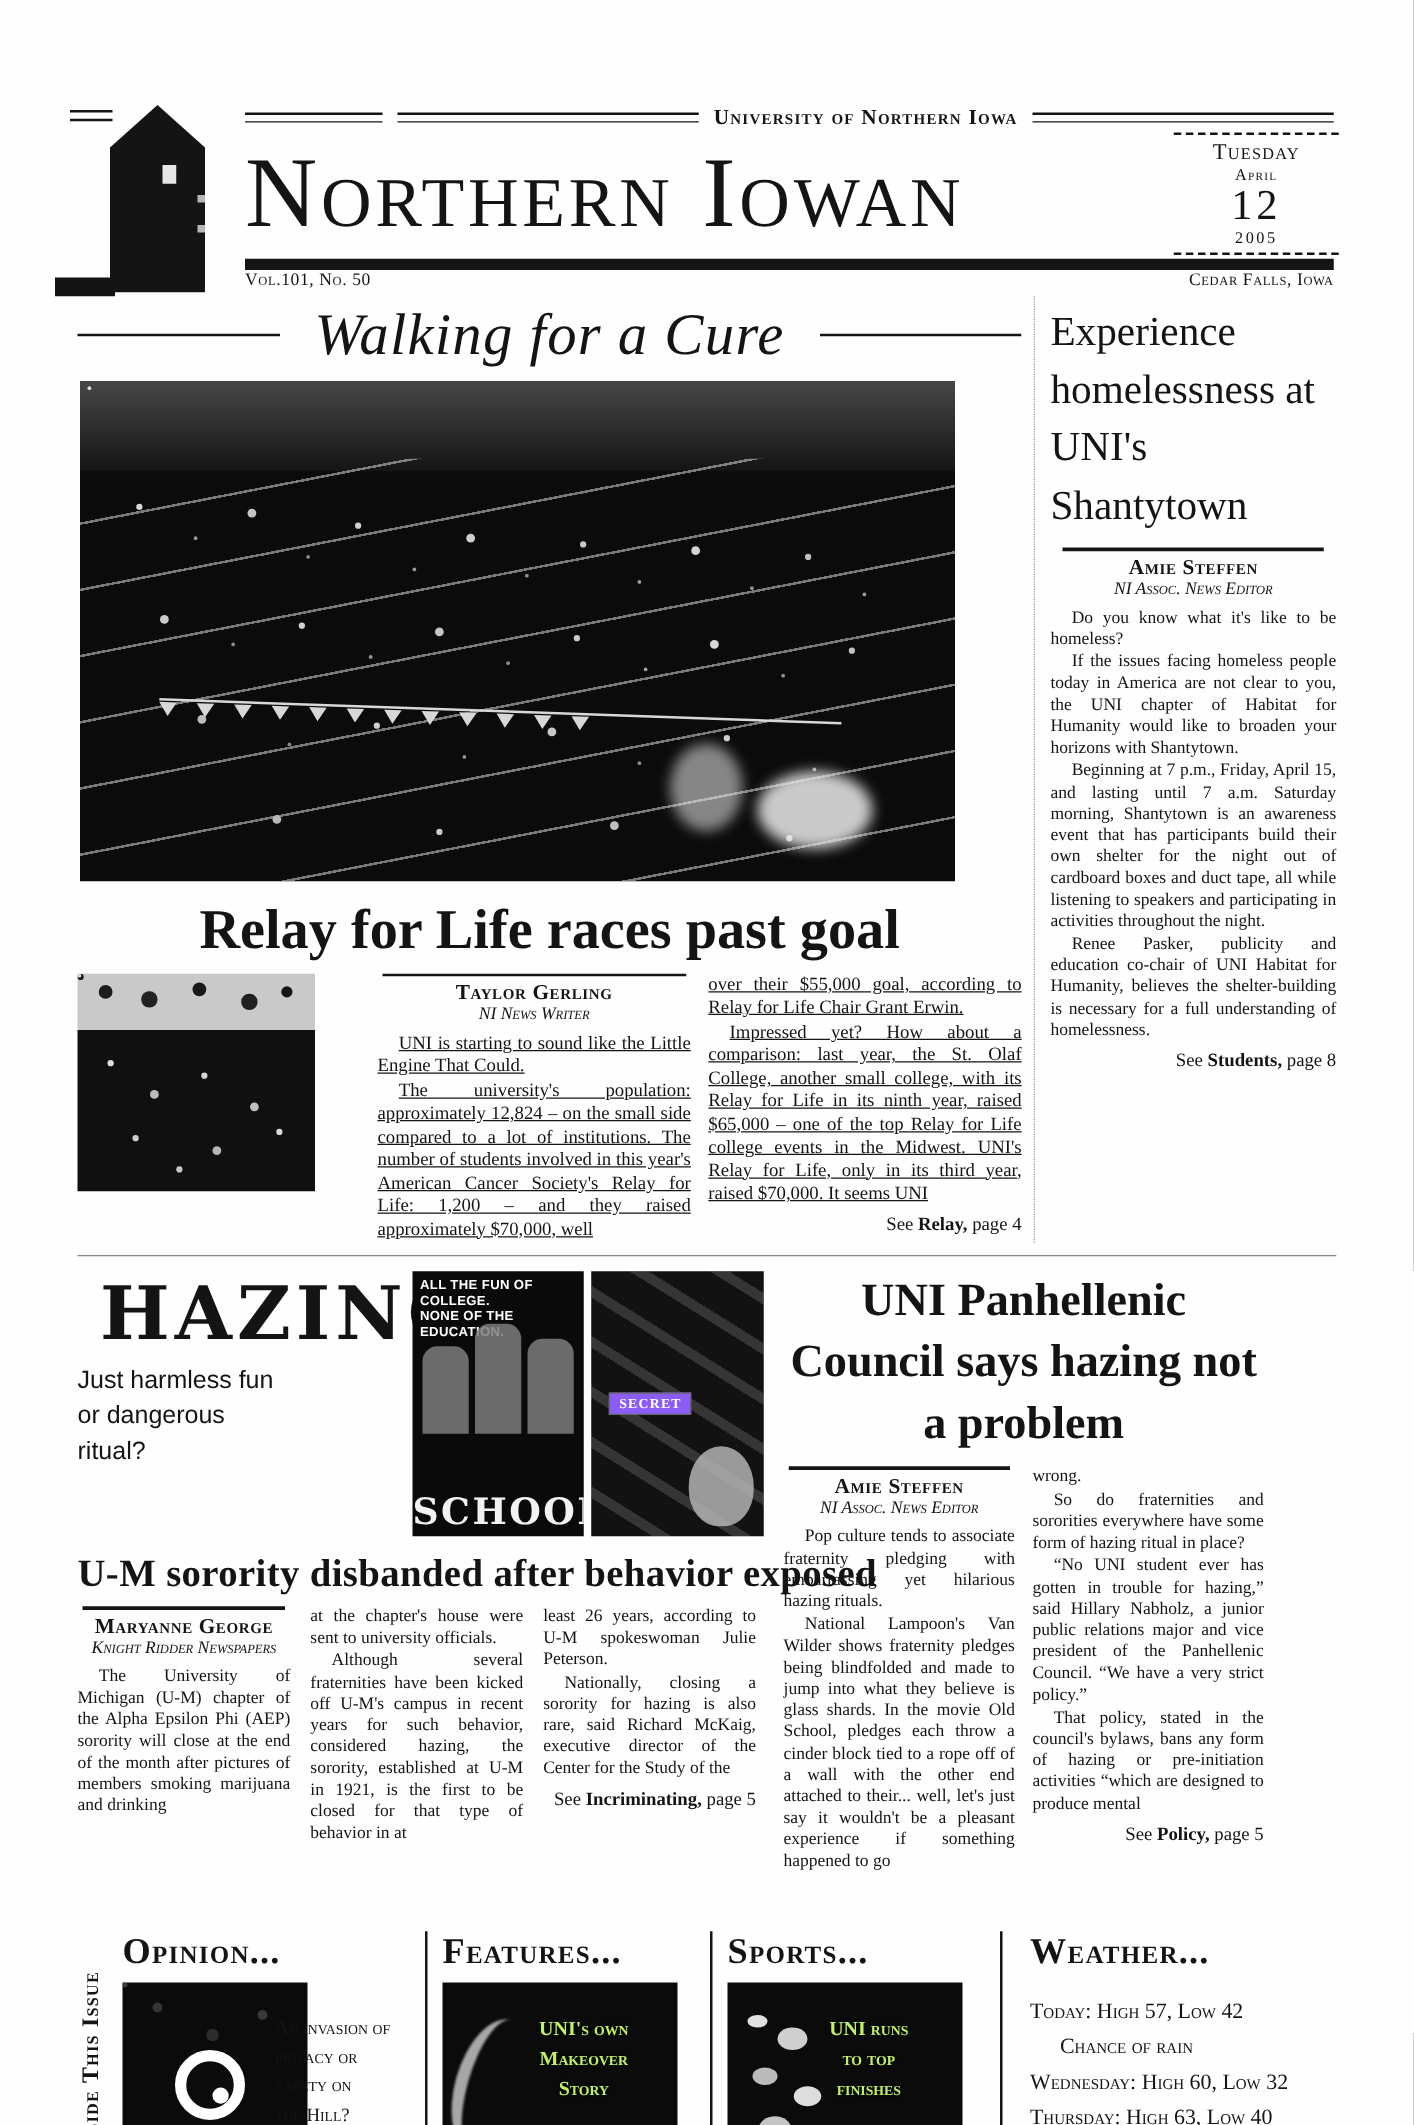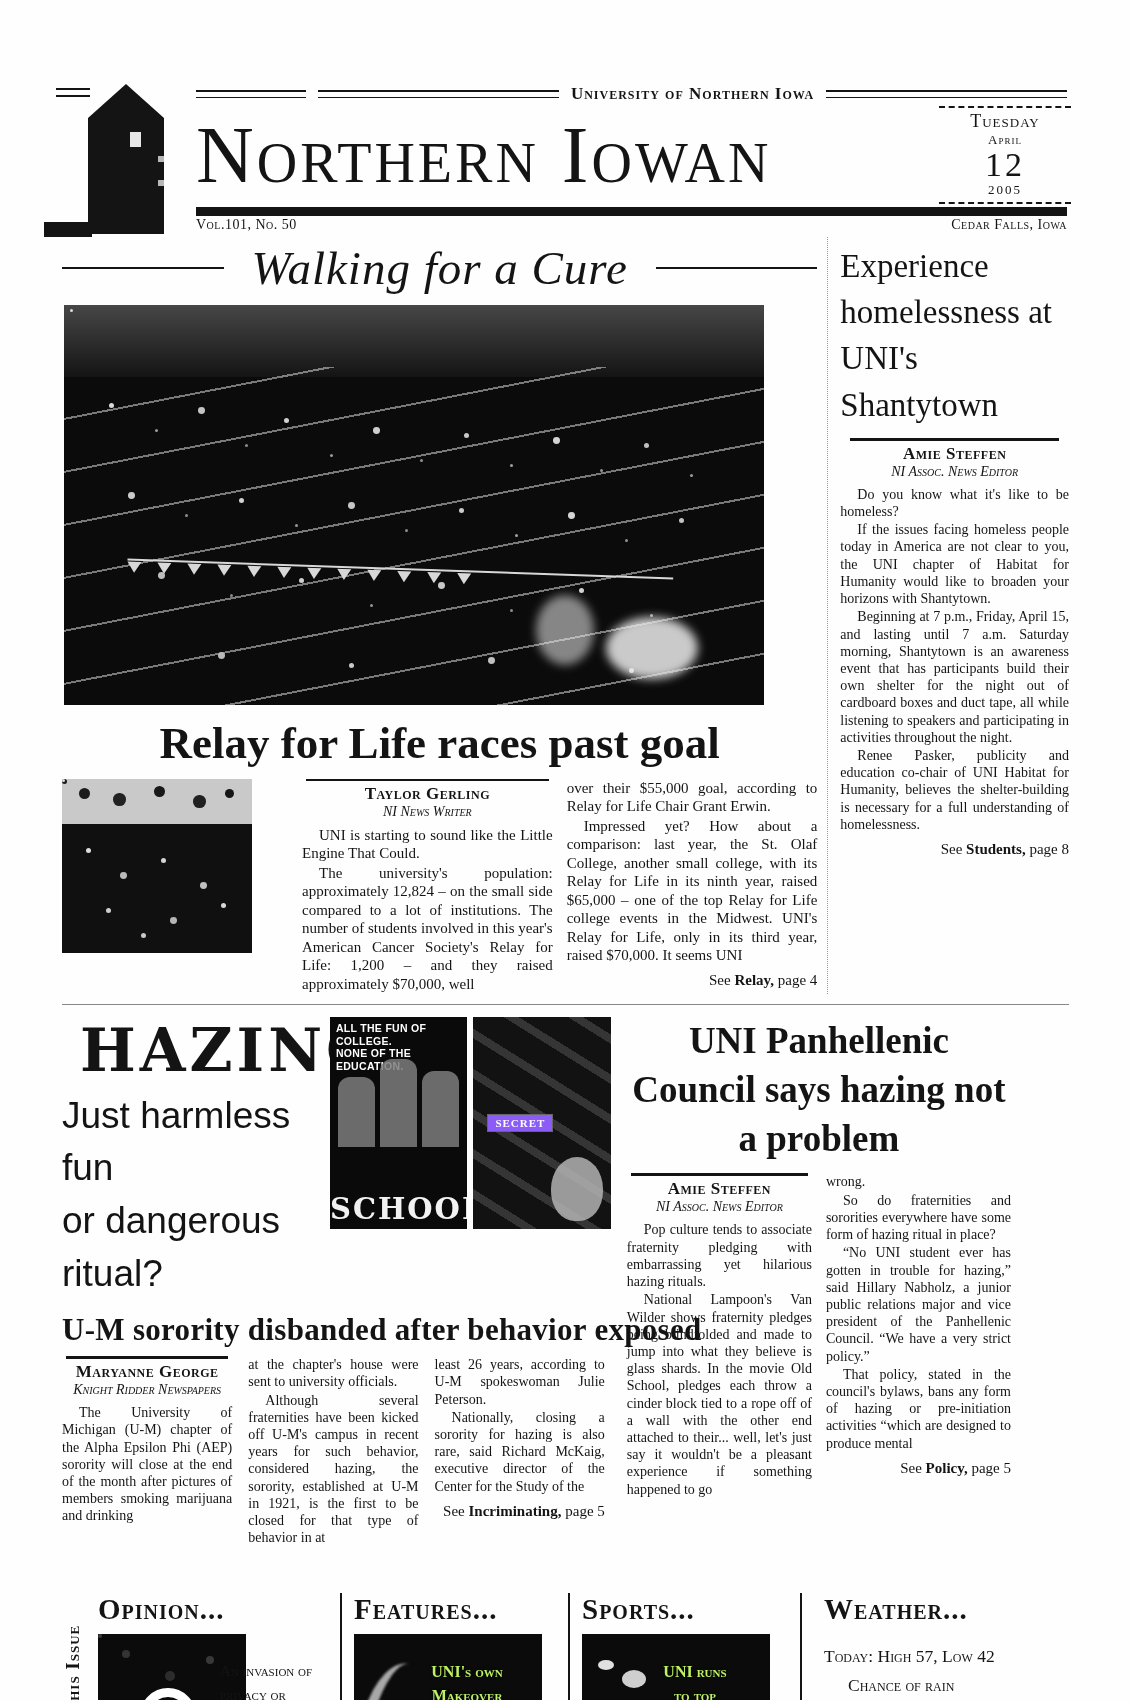--- a/index.html
+++ b/index.html
@@ -63,39 +63,39 @@
     560px 360px 0 1px #cdcdcd; }
   .ph-bunt { position:absolute; left:9%; bottom:116px; width:78%; border-top:2px solid #d8d8d8;
     display:flex; gap:16px; padding-top:1px; transform:rotate(2deg); }
   .ph-bunt i { width:0; height:0; border:7px solid transparent; border-top:11px solid #d8d8d8; }
   .ph-blob { position:absolute; background:#ececec; border-radius:50%; filter:blur(5px); }
   .b1 { width:92px; height:62px; right:66px; bottom:26px; opacity:.85; }
   .b2 { width:58px; height:70px; right:170px; bottom:40px; opacity:.55; }
   .relay-head { font-size:45px; font-weight:bold; text-align:center; margin:0 0 10px; }
   .relay-body { display:flex; gap:14px; }
   .relay-body .col { flex:1; }
-  .relay-body p { font-size:15px; }
+  .relay-body p { font-size:15px;text-decoration:underline; }
   .photo-side { width:190px; height:174px; flex:none; margin-right:36px; position:relative;
     background:linear-gradient(#c9c9c9 0 26%, #101010 26%); overflow:hidden; }
   .ps-topdots { position:absolute; left:0; top:0; width:5px; height:5px; border-radius:50%; background:#1c1c1c;
     box-shadow:20px 12px 0 3px #1c1c1c,55px 18px 0 4px #222,95px 10px 0 3px #181818,135px 20px 0 4px #202020,165px 12px 0 2px #161616; }
   .ps-dots { position:absolute; left:0; top:0; width:3px; height:3px; border-radius:50%; background:#ddd;
     box-shadow:25px 70px 0 1px #ddd,60px 95px 0 2px #bbb,100px 80px 0 1px #d5d5d5,140px 105px 0 2px #c0c0c0,
     45px 130px 0 1px #cfcfcf,110px 140px 0 2px #b5b5b5,160px 125px 0 1px #d8d8d8,80px 155px 0 1px #c8c8c8; }
   .shanty-head { font-size:33px; font-weight:normal; line-height:1.4; margin:6px 0 10px; }
   .row1-right .byline-block { margin:0 10px 6px; }
   .row1-right p { font-size:14px; }
   
   .row2 { display:flex; border-top:1px solid #888; margin-top:10px; padding-top:10px; }
   .row2-left { width:54.5%; }
   .row2-right { width:45.5%; padding:0 58px 0 16px; }
   .hazing-top { display:flex; gap:10px; }
   .hazing-words { width:47%; }
   .hz-big { font-family:"DejaVu Serif",serif; font-weight:bold; font-size:59px; letter-spacing:4px; line-height:1; padding:6px 0 2px 18px; }
-  .hz-sub { font-family:"Liberation Sans","DejaVu Sans",sans-serif; font-weight:300; font-size:37px; line-height:1.42; margin-top:8px; }
+  .hz-sub { font-family:"Liberation Sans","DejaVu Sans",sans-serif; font-weight:300; font-size:20px; line-height:1.42; margin-top:8px; }
   .posters { flex:1; display:flex; gap:6px; height:212px; margin-top:2px; }
   .poster { position:relative; background:#0a0a0a; overflow:hidden; flex:1; }
   .p1-tagline { color:#fff; font-family:"Liberation Sans","DejaVu Sans",sans-serif; font-weight:bold;
     font-size:10.5px; line-height:1.2; padding:5px 6px 0; text-transform:uppercase; letter-spacing:.3px; }
   .p1-figs { position:absolute; left:8px; right:8px; top:38px; height:92px; display:flex; gap:5px; align-items:flex-end; }
   .p1-figs i { flex:1; background:#7d7d7d; border-radius:12px 12px 0 0; opacity:.85; }
   .p1-figs i:nth-child(1){height:70px;} .p1-figs i:nth-child(2){height:88px;} .p1-figs i:nth-child(3){height:76px;}
   .p1-title { position:absolute; bottom:3px; left:0; right:0; text-align:center; color:#f2f2f2;
     font-family:"DejaVu Serif",serif; font-weight:bold; font-size:29px; letter-spacing:2px; }
   .p2 { background:#121212; }

